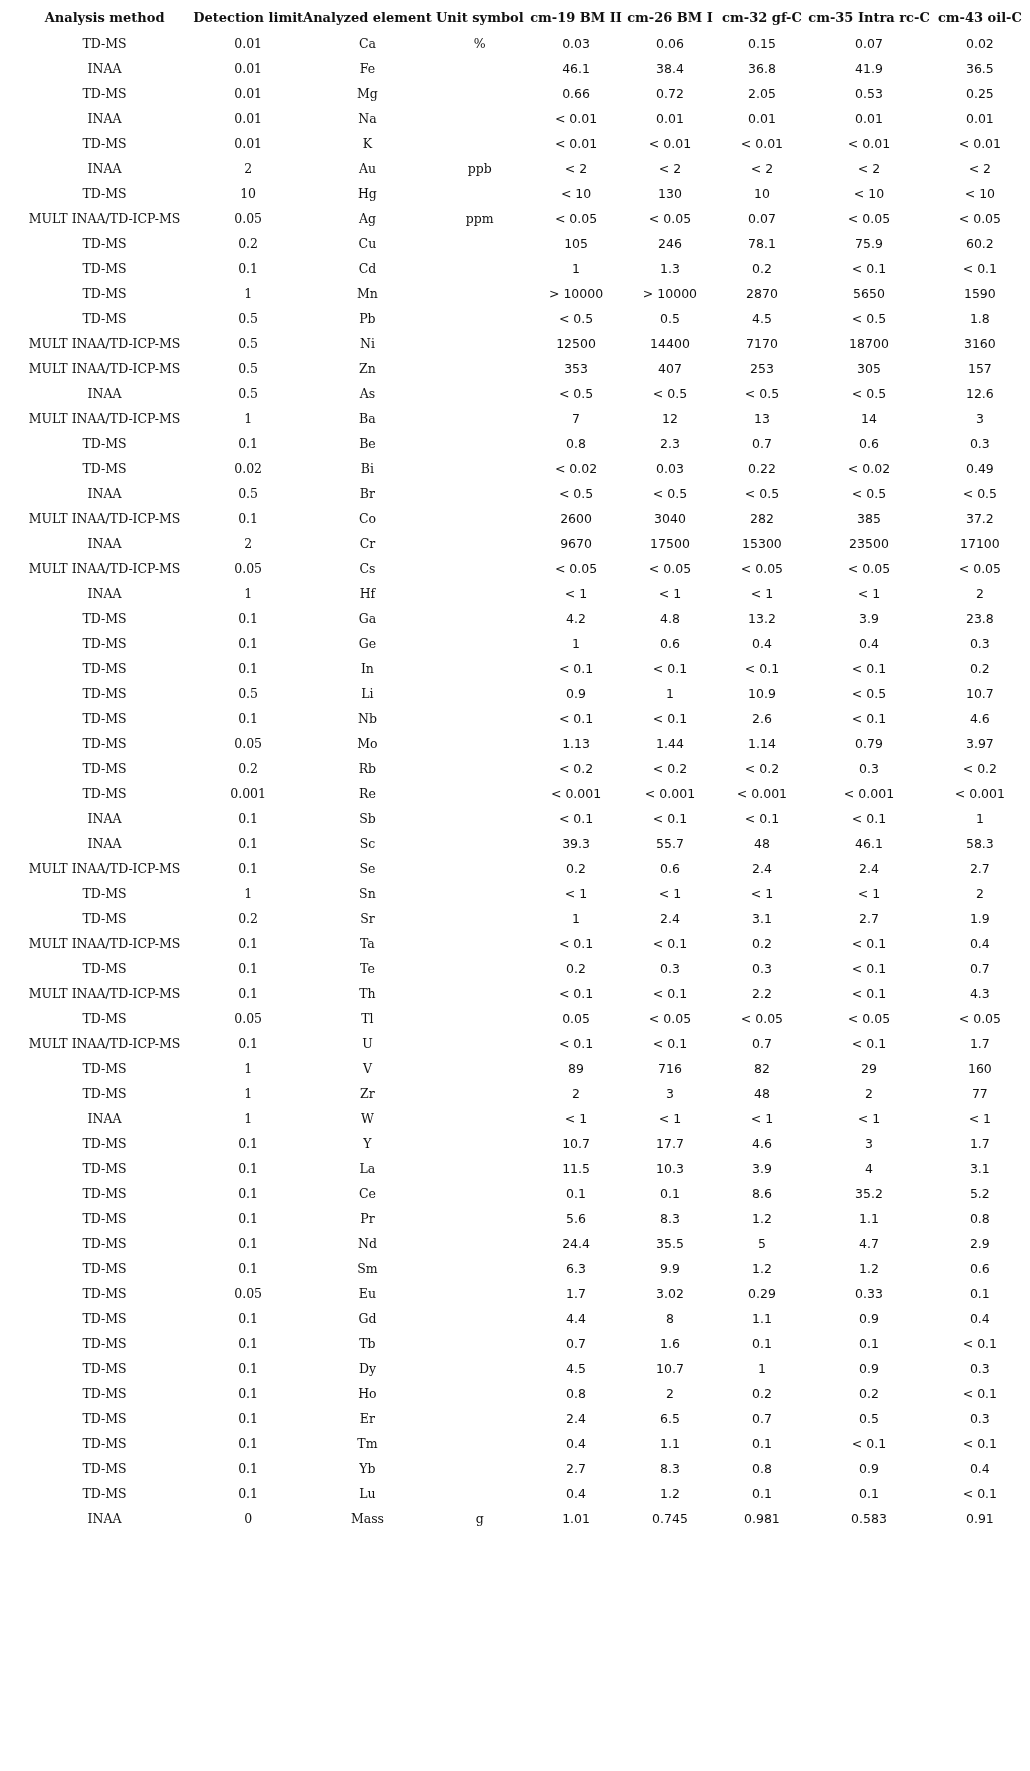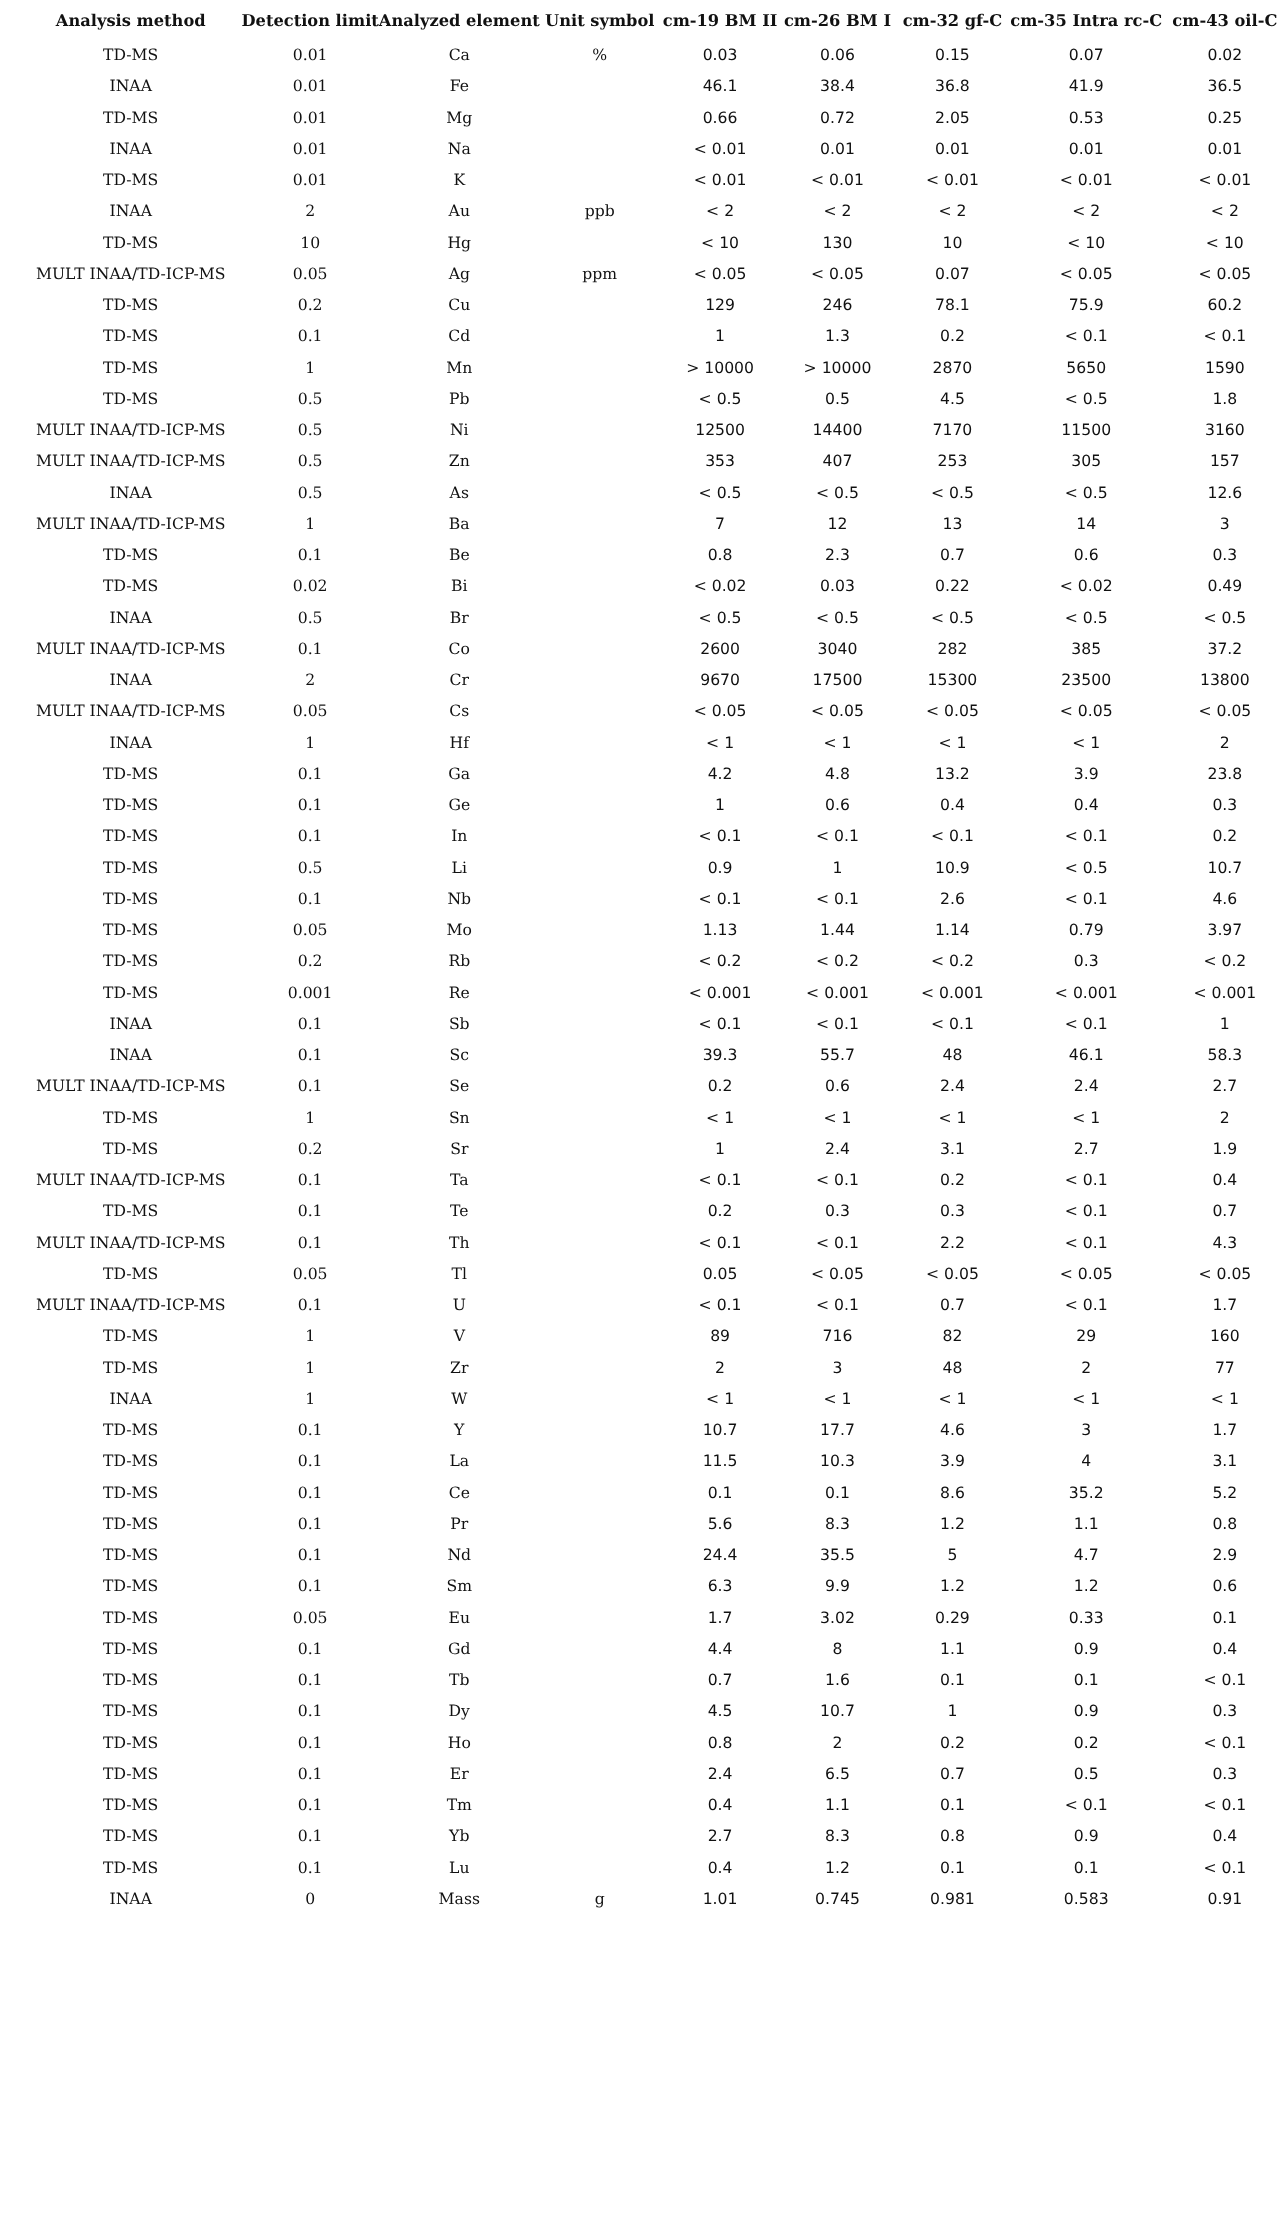--- a/index.html
+++ b/index.html
@@ -128,21 +128,21 @@
         <td class="num">&lt; 0.05</td>
         <td class="num">0.07</td>
         <td class="num">&lt; 0.05</td>
         <td class="num">&lt; 0.05</td>
       </tr>
       <tr>
         <td>TD-MS</td>
         <td>0.2</td>
         <td>Cu</td>
         <td></td>
-        <td class="num">129</td>
+        <td class="num">105</td>
         <td class="num">246</td>
         <td class="num">78.1</td>
         <td class="num">75.9</td>
         <td class="num">60.2</td>
       </tr>
       <tr>
         <td>TD-MS</td>
         <td>0.1</td>
         <td>Cd</td>
         <td></td>
@@ -175,21 +175,21 @@
         <td class="num">1.8</td>
       </tr>
       <tr>
         <td>MULT INAA/TD-ICP-MS</td>
         <td>0.5</td>
         <td>Ni</td>
         <td></td>
         <td class="num">12500</td>
         <td class="num">14400</td>
         <td class="num">7170</td>
-        <td class="num">11500</td>
+        <td class="num">18700</td>
         <td class="num">3160</td>
       </tr>
       <tr>
         <td>MULT INAA/TD-ICP-MS</td>
         <td>0.5</td>
         <td>Zn</td>
         <td></td>
         <td class="num">353</td>
         <td class="num">407</td>
         <td class="num">253</td>
@@ -264,21 +264,21 @@
       </tr>
       <tr>
         <td>INAA</td>
         <td>2</td>
         <td>Cr</td>
         <td></td>
         <td class="num">9670</td>
         <td class="num">17500</td>
         <td class="num">15300</td>
         <td class="num">23500</td>
-        <td class="num">13800</td>
+        <td class="num">17100</td>
       </tr>
       <tr>
         <td>MULT INAA/TD-ICP-MS</td>
         <td>0.05</td>
         <td>Cs</td>
         <td></td>
         <td class="num">&lt; 0.05</td>
         <td class="num">&lt; 0.05</td>
         <td class="num">&lt; 0.05</td>
         <td class="num">&lt; 0.05</td>

